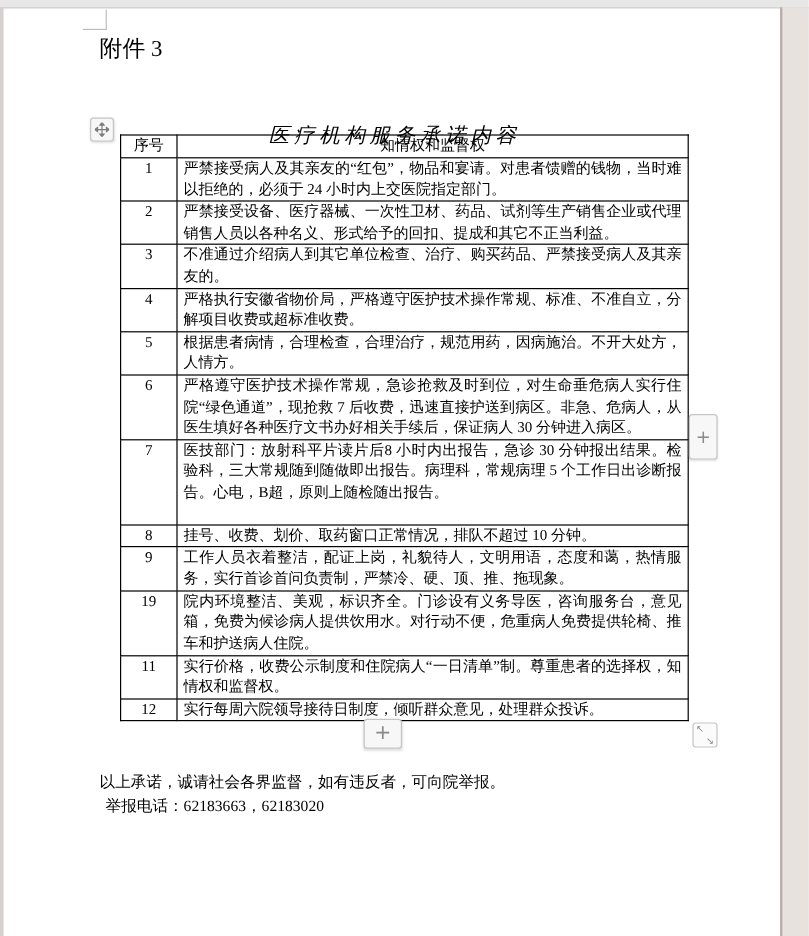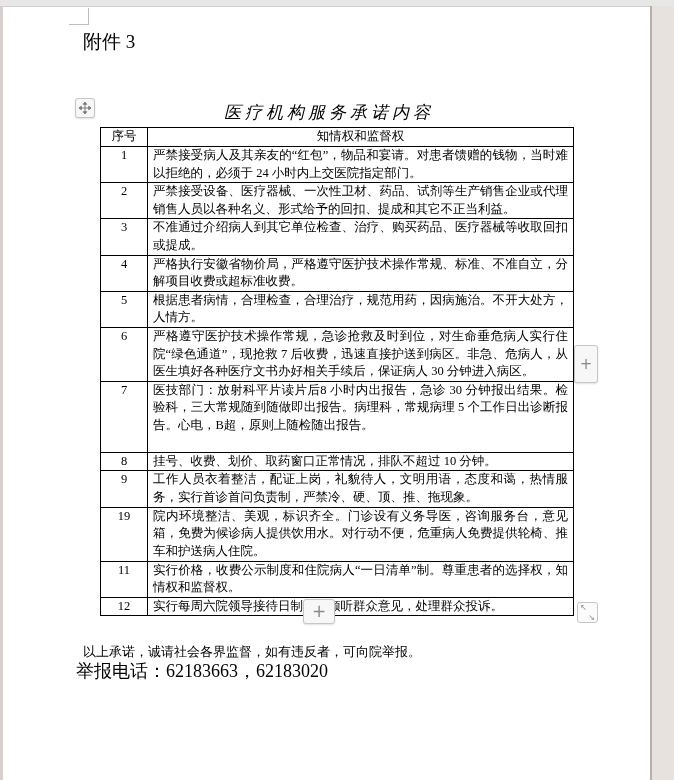--- a/index.html
+++ b/index.html
@@ -12,21 +12,21 @@
   
   .top-band{position:absolute;left:0;top:0;width:674px;height:6px;background:#e7e7e7;border-bottom:1px solid #cfcfcf;}
   .left-strip{position:absolute;left:0;top:6px;width:3px;height:774px;background:#d6d1ce;}
   .right-band{position:absolute;left:650px;top:6px;width:24px;height:774px;background:#e8e2df;border-left:2px solid #b7b0ad;}
   
   .crop-mark{position:absolute;left:69px;top:8px;width:19px;height:16px;border-right:1px solid #bdbdbd;border-bottom:1px solid #bdbdbd;}
   .attachment{position:absolute;left:83px;top:33px;font-size:19px;line-height:18px;}
   .doc-title{position:absolute;left:83px;top:84px;width:492px;text-align:center;
     font-size:17px;font-style:italic;letter-spacing:4px;font-weight:500;margin-top:17px;}
   
-  table.commit{position:absolute;left:100px;top:127px;width:473px;border-collapse:collapse;table-layout:fixed;}
+  table.commit{position:absolute;left:100px;top:112px;width:473px;border-collapse:collapse;table-layout:fixed;}
   table.commit td,table.commit th{
     border:1px solid #000;vertical-align:top;
     font-size:12.5px;line-height:17.6px;font-weight:normal;
     padding:0 5px;box-sizing:border-box;
   }
   table.commit th{text-align:center;padding:0 2px;}
   td.num{text-align:center;padding:0 1px;}
   td.content{text-align:justify;text-justify:inter-character;}
   tr.rh19>*{height:19px;} tr.rh18>*{height:18px;} tr.rh35>*{height:35px;}
   tr.rh36>*{height:36px;} tr.rh53>*{height:53px;} tr.rh54>*{height:54px;} tr.rh71>*{height:71px;}
@@ -38,21 +38,21 @@
     font-family:"DejaVu Sans","Liberation Sans",sans-serif;
   }
   .move-handle{left:75px;top:98px;width:18px;height:18px;}
   .add-row-btn{left:303px;top:599px;width:30px;height:23px;font-size:17px;line-height:1;}
   .add-col-btn{left:574px;top:345px;width:22px;height:36px;font-size:15px;line-height:1;}
   .resize-handle{left:577px;top:602px;width:19px;height:19px;box-shadow:none;background:#fbfbfb;}
   .resize-handle .nw{position:absolute;left:2px;top:0px;font-size:8px;}
   .resize-handle .se{position:absolute;right:2px;bottom:0px;font-size:8px;}
   
   .footer-1{position:absolute;left:83px;top:642px;font-size:13px;line-height:19px;}
-  .footer-2{position:absolute;left:76px;top:662px;font-size:18px;line-height:19px;}
+  .footer-2{position:absolute;left:88px;top:662px;font-size:13px;line-height:19px;}
 </style>
 </head>
 <body>
 
 <div class="top-band"></div>
 <div class="left-strip"></div>
 <div class="right-band"></div>
 <div class="crop-mark"></div>
 
 <div class="attachment">附件 3</div>
@@ -86,21 +86,21 @@
   <tr class="rh36">
         <td class="num">1</td>
         <td class="content">严禁接受病人及其亲友的“红包”，物品和宴请。对患者馈赠的钱物，当时难以拒绝的，必须于 24 小时内上交医院指定部门。</td>
       </tr>
   <tr class="rh36">
         <td class="num">2</td>
         <td class="content">严禁接受设备、医疗器械、一次性卫材、药品、试剂等生产销售企业或代理销售人员以各种名义、形式给予的回扣、提成和其它不正当利益。</td>
       </tr>
   <tr class="rh35">
         <td class="num">3</td>
-        <td class="content">不准通过介绍病人到其它单位检查、治疗、购买药品、医疗器械等收取回扣或提成。</td>
+        <td class="content">不准通过介绍病人到其它单位检查、治疗、购买药品、严禁接受病人及其亲友的。</td>
       </tr>
   <tr class="rh36">
         <td class="num">4</td>
         <td class="content">严格执行安徽省物价局，严格遵守医护技术操作常规、标准、不准自立，分解项目收费或超标准收费。</td>
       </tr>
   <tr class="rh35">
         <td class="num">5</td>
         <td class="content">根据患者病情，合理检查，合理治疗，规范用药，因病施治。不开大处方，人情方。</td>
       </tr>
   <tr class="rh53">

